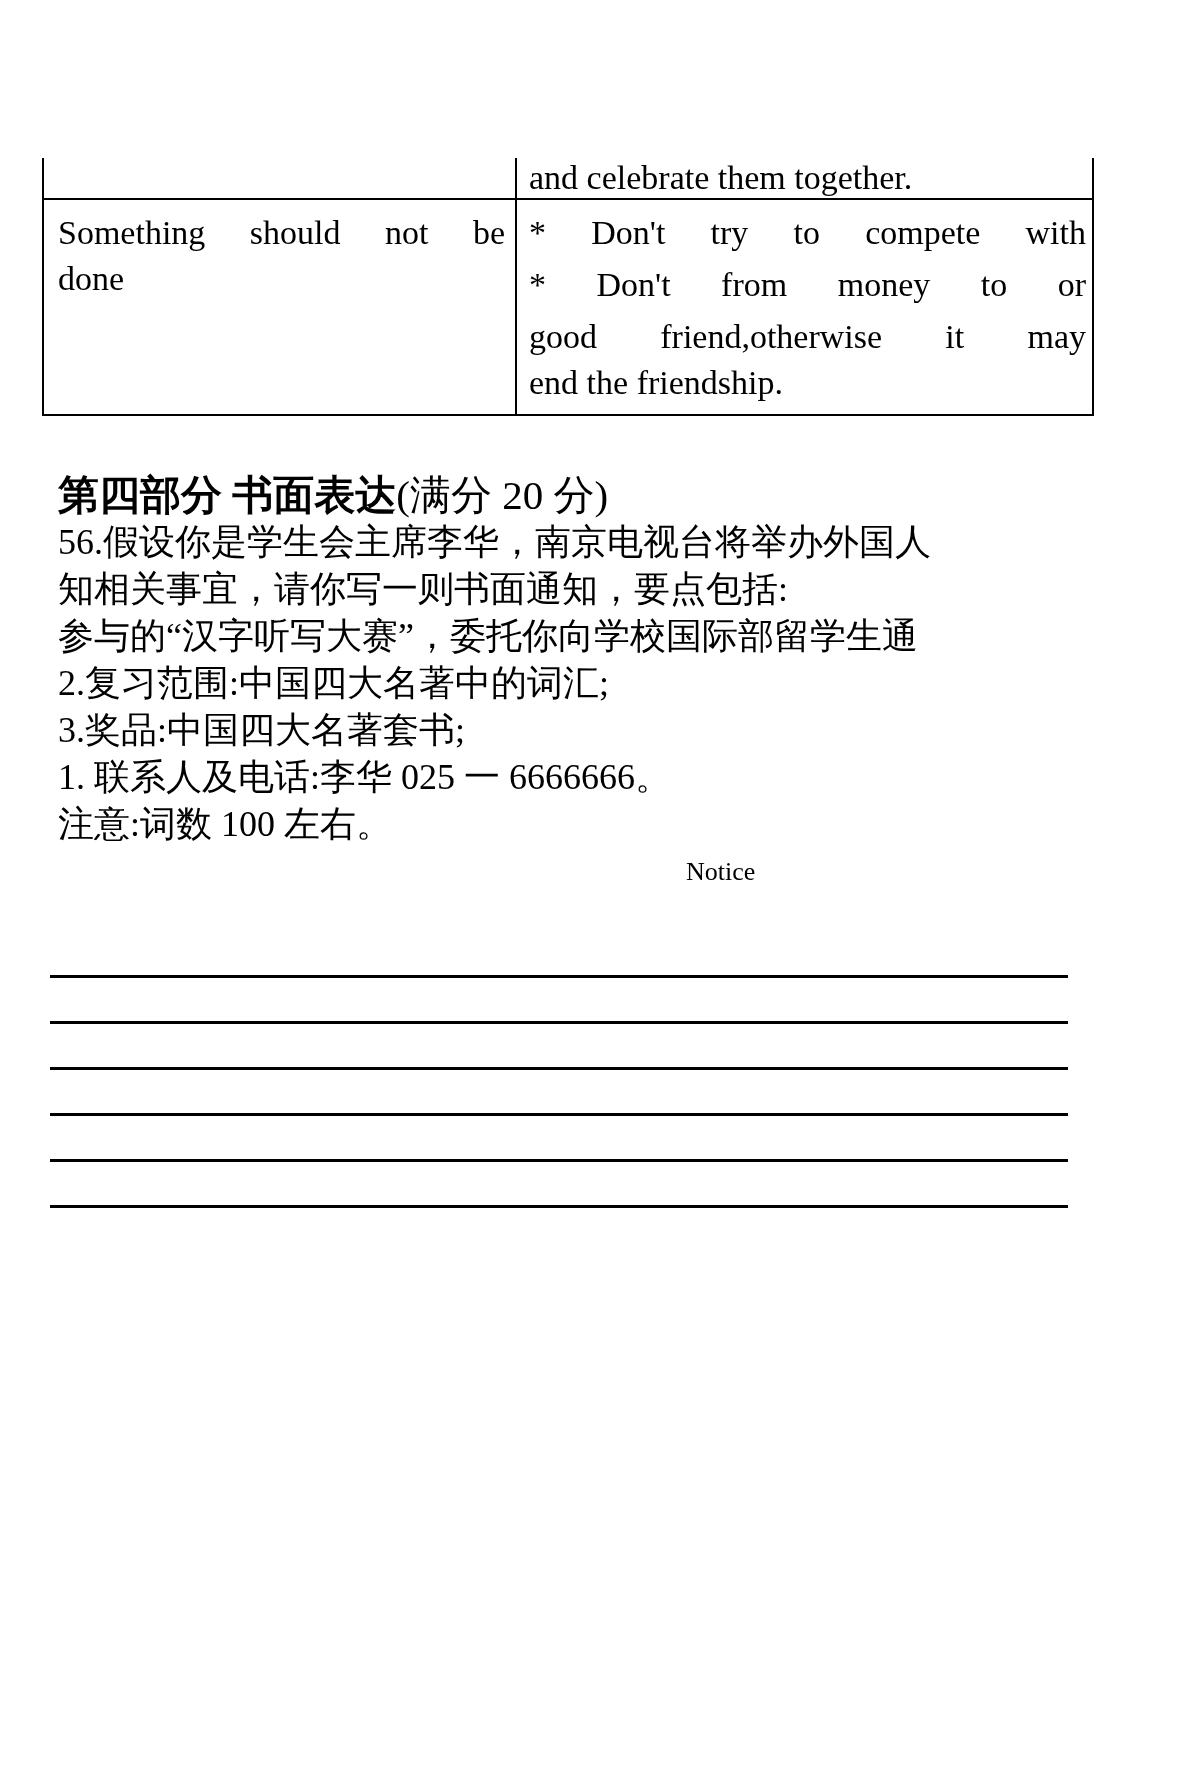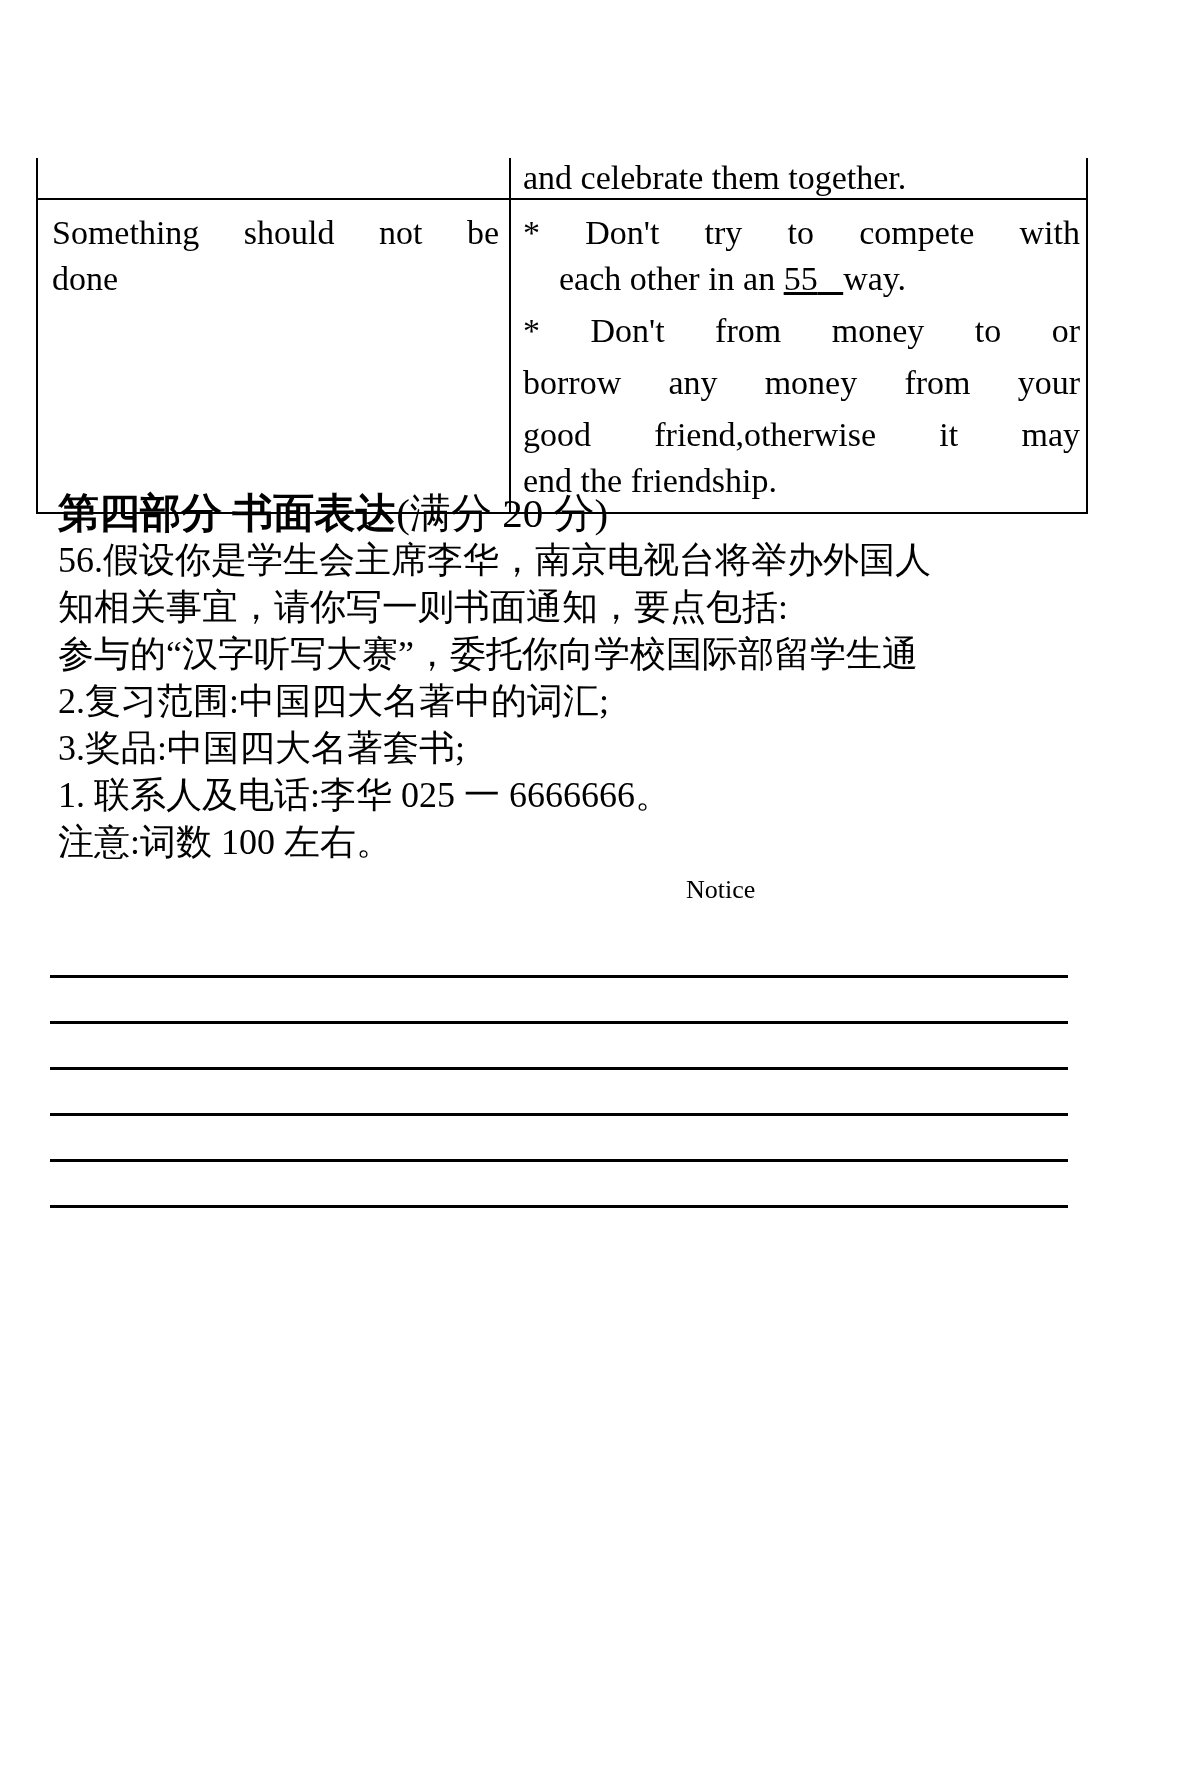--- a/index.html
+++ b/index.html
@@ -4,36 +4,36 @@
 <style>
   html,body{margin:0;padding:0;background:#888;}
   .page{
     position:relative;width:1200px;height:1792px;margin:0 auto;
     background:#ffffff;color:#000000;
     font-family:"Liberation Serif","DejaVu Serif",serif;
     overflow:hidden;
   }
   
   .ctable{
-    position:absolute;left:36px;top:158px;width:1052px;
+    position:absolute;left:42px;top:158px;width:1052px;
     border-left:2px solid #000;border-right:2px solid #000;border-bottom:2px solid #000;
     box-sizing:border-box;
   }
   .trow{display:flex;}
   .trow.r1{border-bottom:2px solid #000;min-height:40px;}
   .tcell{box-sizing:border-box;}
   .tcell.left{width:473px;border-right:2px solid #000;padding:4px 10px 0 14px;}
   .tcell.right{flex:1;padding:4px 6px 8px 12px;}
   .r1 .tcell{padding-top:0;padding-bottom:0;}
   .r1 .tline{line-height:40px;}
   .tline{font-size:34px;line-height:46px;}
   .tline.just{text-align:justify;text-align-last:justify;margin-top:6px;}
   .u{text-decoration:underline;}
   
-  .cjk{position:absolute;left:58px;top:489px;width:1060px;}
+  .cjk{position:absolute;left:58px;top:471px;width:1060px;}
   .cjk-heading{font-size:41px;line-height:48px;white-space:nowrap;}
   .cjk-heading .b{font-weight:bold;}
   .cjk-line{font-size:36px;line-height:47px;white-space:nowrap;}
   .notice-line{font-size:26px;line-height:47px;padding-left:628px;white-space:nowrap;}
   
   .answers{position:absolute;left:50px;top:932px;width:1018px;}
   .answer-line{height:46px;border-bottom:3px solid #000;box-sizing:border-box;}
 </style>
 </head>
 <body>
@@ -47,23 +47,21 @@
           <div class="tline">and celebrate them together.</div>
         </div>
     </div>
     <div class="trow r2">
       <div class="tcell left">
           <div class="tline just">Something should not be</div>
           <div class="tline">done</div>
         </div>
       <div class="tcell right">
           <div class="tline just">* Don't try to compete with</div>
-          <div class="tline" style="padding-left: 36px;"><span>each other in an </span><span class="u">55</span><span class="u">&nbsp;&nbsp;&nbsp;</span><span>way.</span></div>
           <div class="tline just">* Don't from money to or</div>
-          <div class="tline just">borrow any money from your</div>
           <div class="tline just">good friend,otherwise it may</div>
           <div class="tline">end the friendship.</div>
         </div>
     </div>
   </div>
 
   <div class="cjk">
     <div class="cjk-heading">
       <span class="b">第四部分  书面表达</span><span>(满分 20 分)</span>
     </div>

